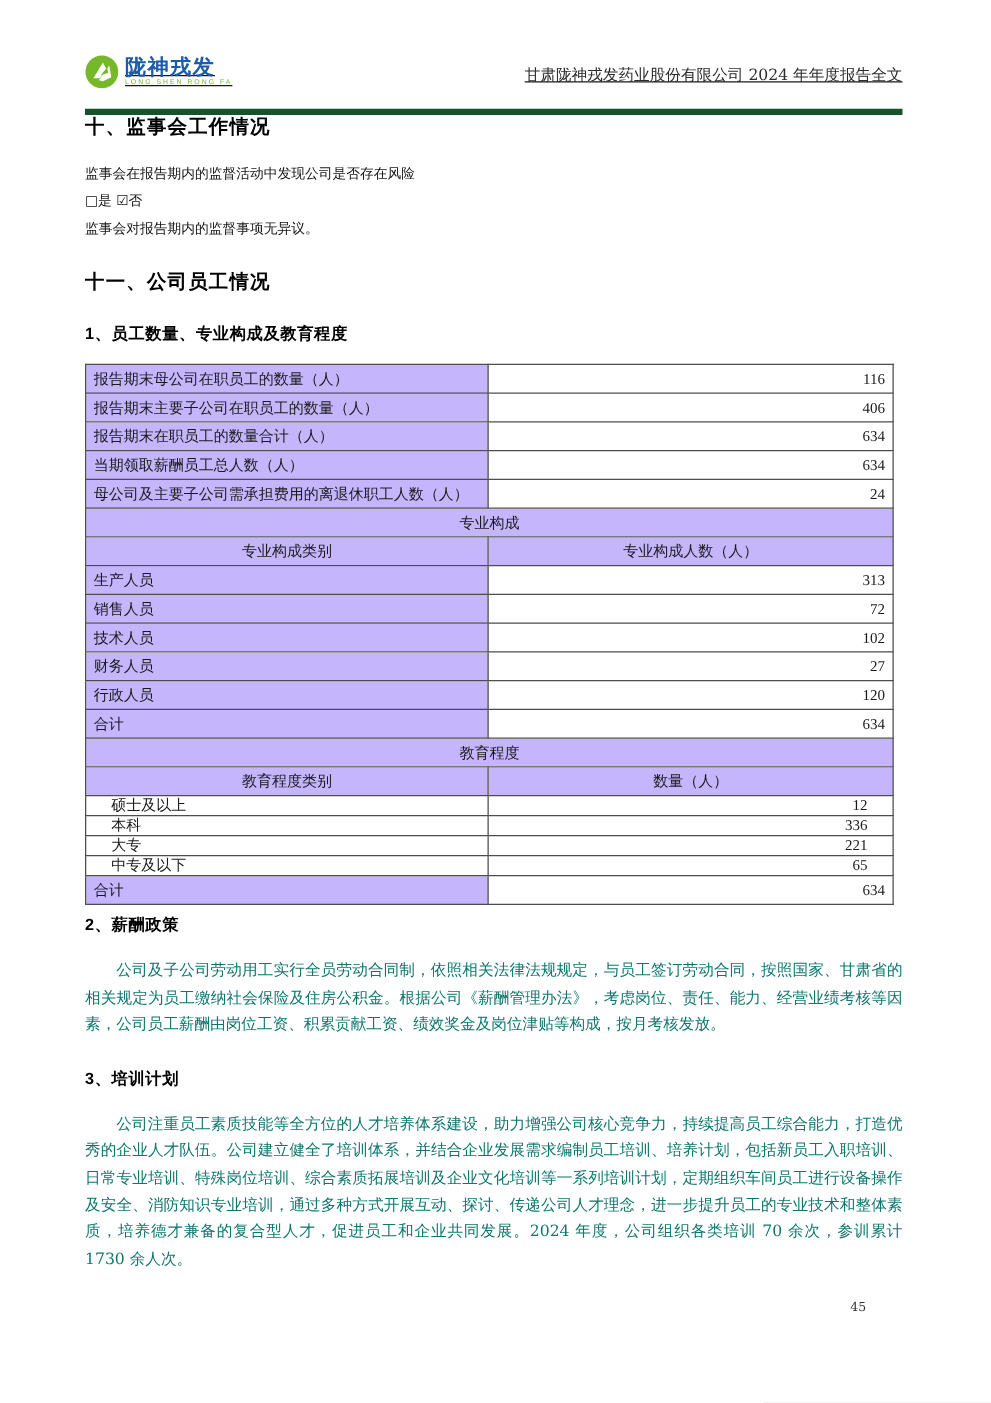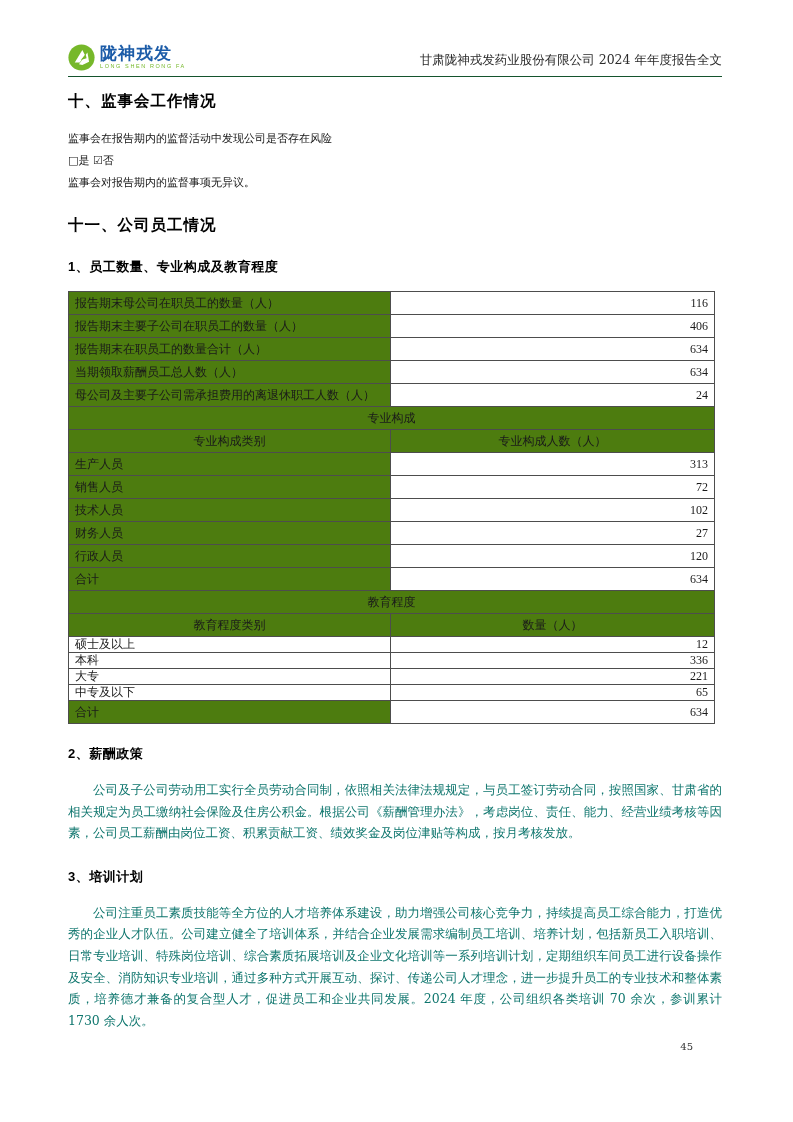--- a/index.html
+++ b/index.html
@@ -6,21 +6,21 @@
   html,body { background:#e8e8e8; }
   body { font-family:"DejaVu Serif","Liberation Serif",serif; color:#1a1a1a; }
   .page {
     position:relative; width:793px; height:1122px; margin:0 auto;
     background:#ffffff; overflow:hidden;
   }
   
   .header {
     position:absolute; top:44px; left:68px; width:654px;
     display:flex; justify-content:space-between; align-items:flex-end;
-    border-bottom:1px solid #14532d; padding-bottom:5px;
+    border-bottom:5px solid #14532d; padding-bottom:16px;text-decoration:underline;
   }
   .logo { display:flex; align-items:center; gap:5px; }
   .logo svg { display:block; }
   .logo-text { display:flex; flex-direction:column; line-height:1; }
   .logo-cn {
     font-family:"Liberation Sans","DejaVu Sans",sans-serif;
     font-weight:bold; font-size:17px; color:#1c5ca8; letter-spacing:1px;
   }
   .logo-en {
     font-family:"Liberation Sans","DejaVu Sans",sans-serif;
@@ -45,27 +45,27 @@
   .h2a { margin-top:22px; }
   
   table.emp {
     border-collapse:collapse; width:646px; margin-top:15px;
     font-size:12px; table-layout:fixed;
   }
   table.emp td {
     border:1px solid #4d4d4d; padding:2px 6px; height:23px;
     overflow:hidden; white-space:nowrap;
   }
-  td.shade { background:#4d7c0f; }
+  td.shade { background:#c4b5fd; }
   td.val { text-align:right; font-family:"Liberation Serif","DejaVu Serif",serif; }
   td.center { text-align:center; }
   td.sect { height:19px; padding:1px 6px; }
-  tr.compact td { height:15px; padding:0 6px; line-height:15px; }
-  
-  .h-sub2 { margin-top:21px; }
+  tr.compact td { height:15px; padding:0 20px; line-height:15px; }
+  
+  .h-sub2 { margin-top:7px; }
   .para {
     margin-top:16px; font-size:12.5px; line-height:21.6px; color:#0f766e;
     text-align:justify; text-indent:2em;
   }
   .h-sub3 { margin-top:24px; }
   
   .page-num {
     position:absolute; top:1041px; right:100px;
     font-size:10px; color:#333;
   }

